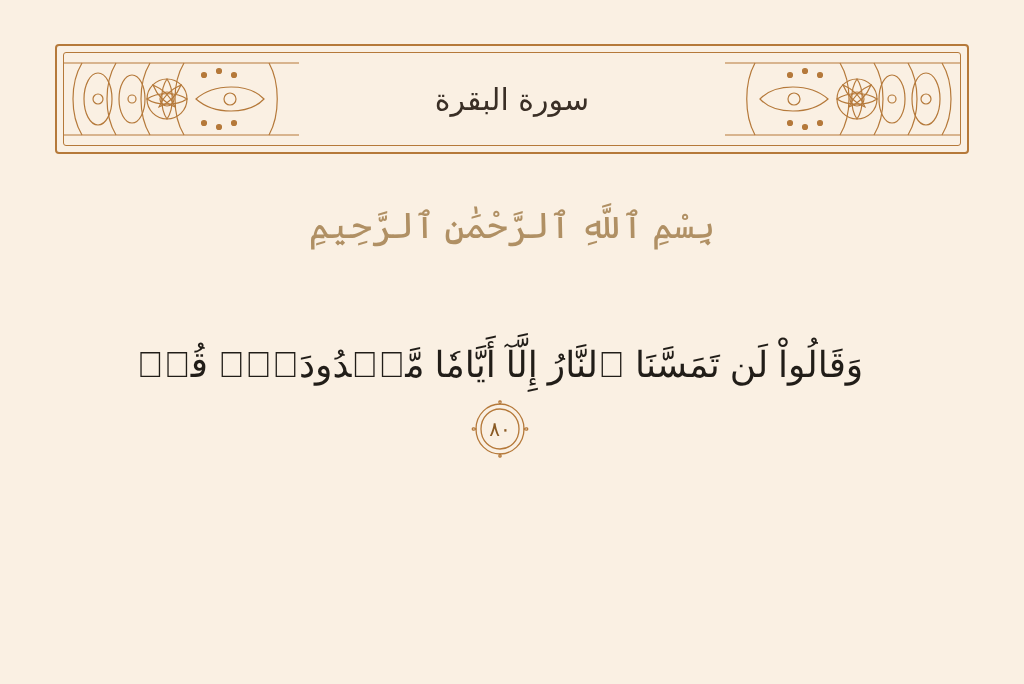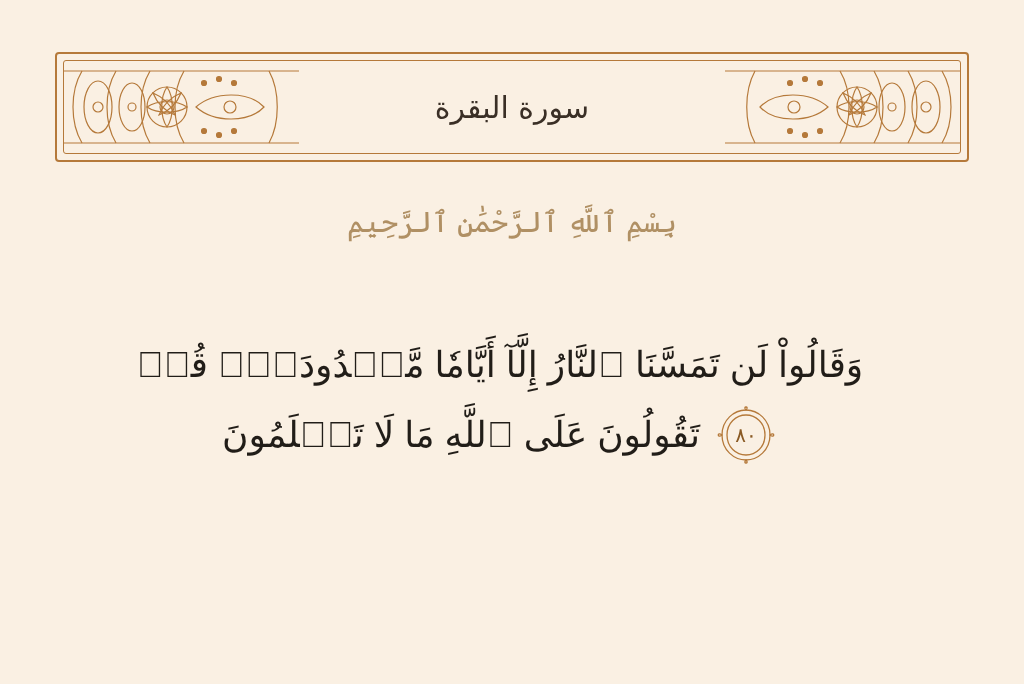--- a/index.html
+++ b/index.html
@@ -12,21 +12,21 @@
     background: #faf0e3;
     font-family: "DejaVu Sans", "Liberation Sans", sans-serif;
     overflow: hidden;
     position: relative;
   }
 
   
   .surah-header {
     position: absolute;
     left: 55px;
-    top: 52px;
+    top: 44px;
     width: 914px;
     height: 110px;
     box-sizing: border-box;
     border: 2px solid #b5793a;
     border-radius: 4px;
     padding: 6px;
     background: #faf0e3;
   }
   .surah-header-inner {
     position: relative;
@@ -64,23 +64,23 @@
   }
 
   
   .basmala {
     position: absolute;
     top: 205px;
     left: 0;
     width: 100%;
     text-align: center;
     color: #b09064;
-    font-size: 29px;
-    direction: rtl;
-    font-family: Liberation Sans, sans-serif;
+    font-size: 36px;
+    direction: rtl;
+    font-family: Liberation Serif, serif;
   }
 
   
   .ayah-block {
     position: absolute;
     top: 330px;
     left: 60px;
     width: 880px;
     direction: rtl;
     text-align: center;
@@ -209,15 +209,14 @@
           <path d="M32 4 C 44 4, 56 14, 56 29 C 56 44, 44 54, 32 54 C 20 54, 8 44, 8 29 C 8 14, 20 4, 32 4 Z"></path>
           <path d="M32 9 C 42 9, 51 17, 51 29 C 51 41, 42 49, 32 49 C 22 49, 13 41, 13 29 C 13 17, 22 9, 32 9 Z"></path>
           <path d="M8 29 C 3 25, 3 33, 8 29 Z"></path>
           <path d="M56 29 C 61 25, 61 33, 56 29 Z"></path>
           <path d="M32 4 C 28 0, 36 0, 32 4 Z"></path>
           <path d="M32 54 C 28 58, 36 58, 32 54 Z"></path>
         </g>
       </svg>
       <span class="ayah-number">٨٠</span>
     </span>
-    <span>تَقُولُونَ عَلَى ٱللَّهِ مَا لَا تَعۡلَمُونَ</span>
   </div>
 </div>
 
 </body></html>

